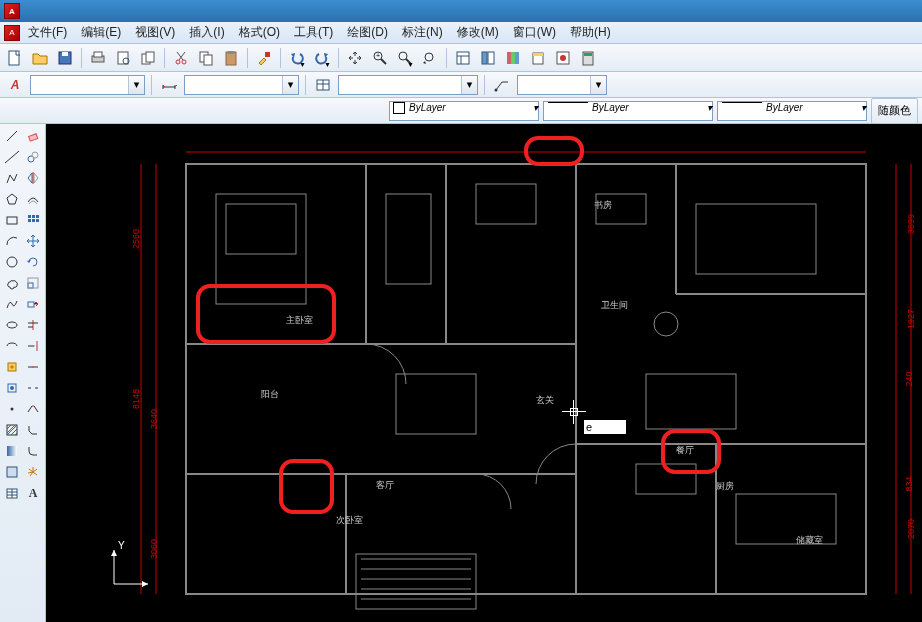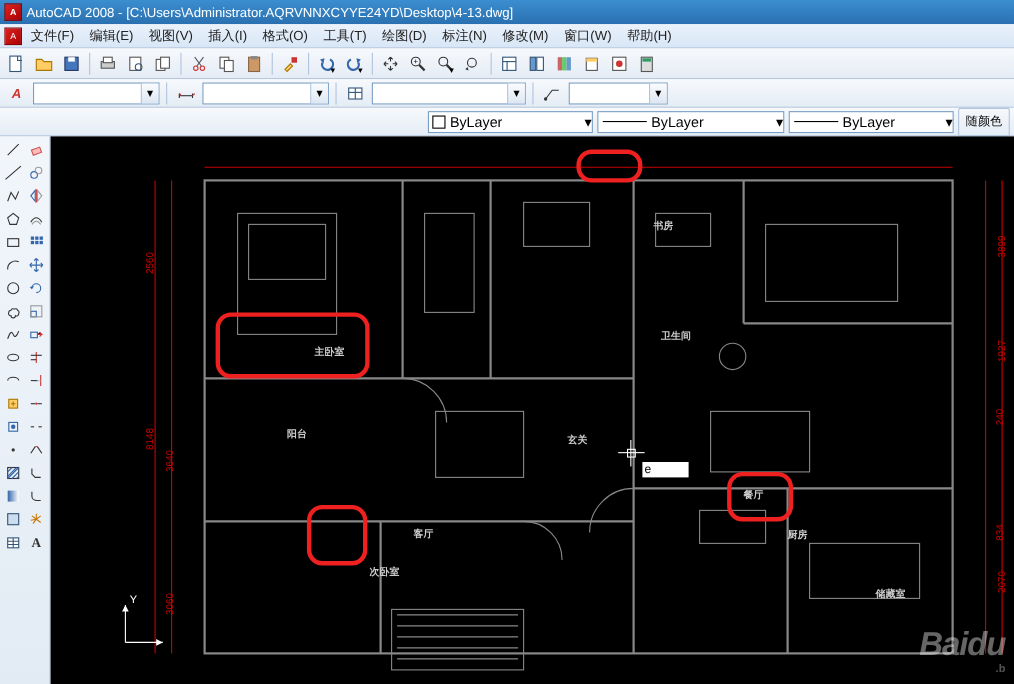--- a/index.html
+++ b/index.html
@@ -16,32 +16,32 @@
   .toolbar { height: 28px; background: linear-gradient(#f7f9fc,#e4ecf5); border-bottom: 1px solid #b0c4de; display: flex; align-items: center; padding: 0 4px; gap: 3px; }
   .tb-btn { width: 22px; height: 22px; border: 1px solid transparent; display: flex; align-items: center; justify-content: center; cursor: default; border-radius: 2px; position: relative; }
   .sep { width: 1px; height: 20px; background: #b0c4de; margin: 0 2px; }
   
   .prop-bar { height: 26px; background: linear-gradient(#f7f9fc,#e4ecf5); border-bottom: 1px solid #b0c4de; display: flex; align-items: center; padding: 0 4px; gap: 4px; }
   .combo { height: 20px; background: #fff; border: 1px solid #7a9ec4; display: flex; align-items: center; font-size: 11px; position: relative; }
   .combo .c-text { flex: 1; padding: 0 4px; white-space: nowrap; overflow: hidden; }
   .combo .c-arrow { width: 16px; text-align: center; background: linear-gradient(#fafcfe,#dde7f2); border-left: 1px solid #b0c4de; height:100%; display:flex;align-items:center;justify-content:center; }
   
   .layer-bar { height: 26px; background: linear-gradient(#f7f9fc,#e4ecf5); border-bottom: 1px solid #b0c4de; display: flex; align-items: center; justify-content: flex-end; padding: 0 4px; gap: 4px; }
-  .layer-combo { height: 20px; background: #fff; border: 1px solid #7a9ec4; display: flex; align-items: center; font-size: 13px; }
+  .layer-combo { height: 20px; background: #fff; border: 1px solid #7a9ec4; display: flex; align-items: flex-start; font-size: 10px; font-style: italic; }
   .swatch { width: 12px; height: 12px; border: 1px solid #000; margin-left: 3px; }
   .line-prev { width: 40px; height: 0; border-top: 1px solid #000; margin: 0 4px; }
   
   .workspace { display: flex; height: calc(622px - 22px - 22px - 28px - 26px - 26px); }
   .tool-palette { width: 46px; background: linear-gradient(#f2f6fb,#e2ebf4); border-right: 1px solid #b0c4de; display: flex; flex-wrap: wrap; align-content: flex-start; padding: 2px; gap: 1px; }
   .tp-btn { width: 20px; height: 20px; border: 1px solid transparent; display: flex; align-items:center; justify-content:center; cursor: default; border-radius:2px; }
   
   .canvas-area { flex: 1; background: #000; position: relative; overflow: hidden; }
   .floorplan { position: absolute; inset: 20px 30px 20px 50px; }
   .dim { position: absolute; color: #c00; font-size: 9px; }
-  .label-cn { position: absolute; color: #ccc; font-size: 9px; font-weight: bold; }
+  .label-cn { position: absolute; color: #ccc; font-size: 9px; }
   
   .ucs { position: absolute; left: 60px; bottom: 30px; width: 50px; height: 50px; }
   .crosshair { position: absolute; width: 16px; height: 16px; }
   .crosshair::before, .crosshair::after { content:''; position:absolute; background:#fff; }
   .crosshair::before { left:7px; top:-4px; width:1px; height:24px; }
   .crosshair::after { top:7px; left:-4px; height:1px; width:24px; }
   .pickbox { position:absolute; left:4px; top:4px; width:8px; height:8px; border:1px solid #fff; }
   .cmd-input { position: absolute; background: #fff; color:#000; border:none; font-size:11px; padding:1px 2px; width:42px; height:14px; }
   
   .red-mark { position: absolute; border: 4px solid #ee2020; border-radius: 14px; }
@@ -49,21 +49,20 @@
   .watermark { position:absolute; right:8px; bottom:8px; color:#fff; opacity:0.4; font-size:30px; font-weight:bold; font-style:italic; letter-spacing:-1px; }
   .watermark .sub { font-size:10px; display:block; text-align:right; opacity:.8; font-style:normal; letter-spacing:0; }
 
   svg { overflow: visible; }
 </style>
 </head>
 <body>
 
 <div class="titlebar">
   <div class="app-icon">A</div>
-  <div class="title-text">AutoCAD 2008 - [C:\Users\Administrator.AQRVNNXCYYE24YD\Desktop\4-13.dwg]</div>
 </div>
 
 <div class="menubar">
   <div class="menu-icon">A</div>
   <div class="menu-item">文件(F)</div>
   <div class="menu-item">编辑(E)</div>
   <div class="menu-item">视图(V)</div>
   <div class="menu-item">插入(I)</div>
   <div class="menu-item">格式(O)</div>
   <div class="menu-item">工具(T)</div>
@@ -561,21 +560,21 @@
 
       <div class="label-cn" style="left:190px;top:170px">主卧室</div>
       <div class="label-cn" style="left:240px;top:370px">次卧室</div>
       <div class="label-cn" style="left:165px;top:244px">阳台</div>
       <div class="label-cn" style="left:280px;top:335px">客厅</div>
       <div class="label-cn" style="left:580px;top:300px">餐厅</div>
       <div class="label-cn" style="left:505px;top:155px">卫生间</div>
       <div class="label-cn" style="left:498px;top:55px">书房</div>
       <div class="label-cn" style="left:620px;top:336px">厨房</div>
       <div class="label-cn" style="left:700px;top:390px">储藏室</div>
-      <div class="label-cn" style="left:420px;top:250px">玄关</div>
+      <div class="label-cn" style="left:440px;top:250px">玄关</div>
     </div>
 
     <div class="crosshair" style="left:520px;top:280px">
         <div class="pickbox"></div>
       </div>
     <input class="cmd-input" style="left: 538px; top: 296px;" value="e">
 
     <div class="red-mark" style="left:478px;top:12px;width:60px;height:30px"></div>
     <div class="red-mark" style="left:150px;top:160px;width:140px;height:60px"></div>
     <div class="red-mark" style="left:233px;top:335px;width:55px;height:55px"></div>
@@ -584,18 +583,14 @@
     <div class="ucs">
       <svg width="50" height="50">
         <line x1="8" y1="42" x2="8" y2="8" stroke="#fff"></line>
         <line x1="8" y1="42" x2="42" y2="42" stroke="#fff"></line>
         <path d="M8 8 l-3 6 h6 z" fill="#fff"></path>
         <path d="M42 42 l-6 -3 v6 z" fill="#fff"></path>
       </svg>
       <div style="position:absolute;left:12px;top:-2px;color:#fff;font-size:10px">Y</div>
     </div>
 
-    <div class="watermark">
-      <span>Baidu</span>
-      <span class="sub">.b</span>
-    </div>
   </div>
 </div>
 
 </body></html>

